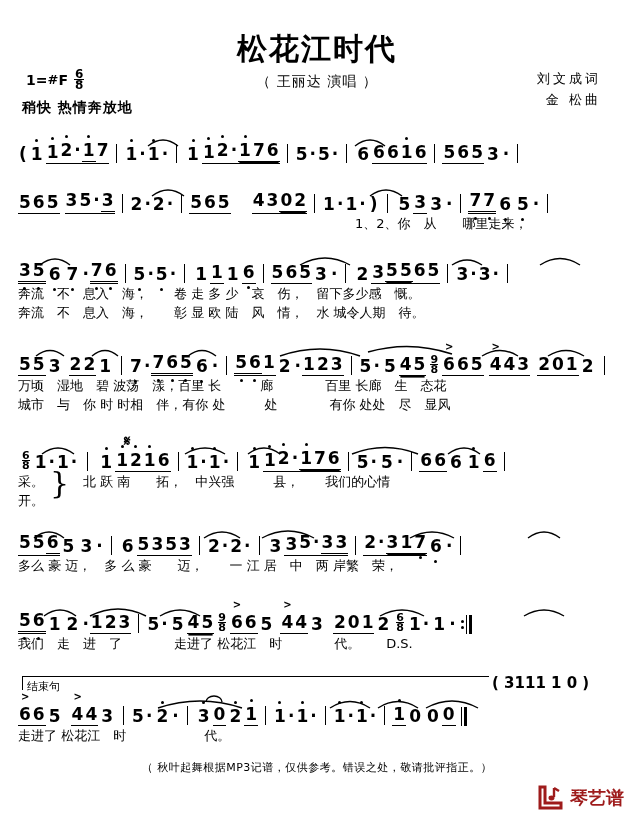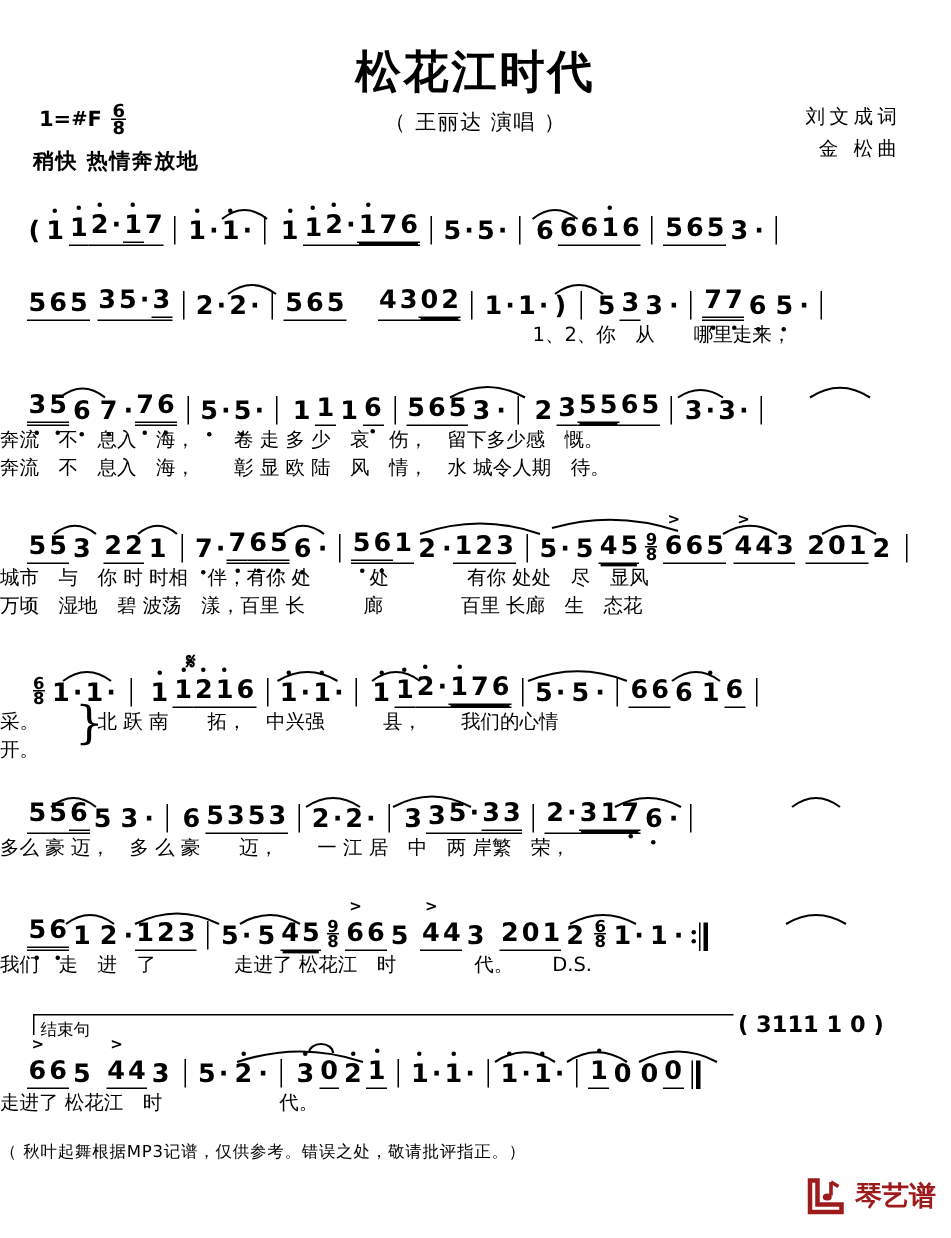--- a/index.html
+++ b/index.html
@@ -173,21 +173,21 @@
   }
 
   
   .lyrics {
     font-family: "DejaVu Sans", sans-serif;
     font-size: 13px;
     white-space: pre;
     letter-spacing: 0px;
     height: 19px;
     line-height: 19px;
-    padding-left: 0;
+    padding-left: 18px;
   }
 
   
   .tsig {
     display: inline-block;
     font-family: "DejaVu Sans", sans-serif;
     font-weight: bold;
     font-size: 11px;
     line-height: 9px;
     text-align: center;
@@ -256,21 +256,21 @@
     font-size: 30px;
     font-family: "DejaVu Serif", serif;
     line-height: 30px;
   }
 
   
   .footnote {
     position: absolute;
     left: 0; right: 0;
     top: 758px;
-    text-align: left;
+    text-align: center;
     font-family: "DejaVu Sans", sans-serif;
     font-size: 11px;
     letter-spacing: 0.5px;
   }
 
   .logo {
     position: absolute;
     right: 10px;
     top: 783px;
     display: flex;
@@ -463,22 +463,22 @@
       <span class="tsig">
         <span class="num">9</span>
         <span class="den">8</span>
       </span>
       <span class="grp u1"><span class="nt acc">6</span><span class="nt">6</span><span class="nt">5</span></span>
       <span class="grp u1" style="margin-left:5px;"><span class="nt acc">4</span><span class="nt">4</span><span class="nt">3</span></span>
       <span class="grp u1" style="margin-left:7px;"><span class="nt">2</span><span class="nt">0</span><span class="nt">1</span></span>
       <span class="nt sp">2</span>
       <span class="bar"></span>
     </div>
+    <div class="lyrics">万顷　湿地　碧 波荡　漾，百里 长　　　廊　　　　百里 长廊　生　态花</div>
     <div class="lyrics">城市　与　你 时 时相　伴，有你 处　　　处　　　　有你 处处　尽　显风</div>
-    <div class="lyrics">万顷　湿地　碧 波荡　漾，百里 长　　　廊　　　　百里 长廊　生　态花</div>
   </div>
 
   <div class="system" style="top:440px;">
     <svg class="slurlayer">
       <path d="M42,12 Q58,0 74,12" stroke="#000" stroke-width="1.4" fill="none"></path>
       <path d="M185,12 Q205,0 225,12" stroke="#000" stroke-width="1.4" fill="none"></path>
       <path d="M248,12 Q264,0 280,12" stroke="#000" stroke-width="1.4" fill="none"></path>
       <path d="M352,12 Q385,-1 418,12" stroke="#000" stroke-width="1.4" fill="none"></path>
       <path d="M448,12 Q464,0 480,12" stroke="#000" stroke-width="1.4" fill="none"></path>
     </svg>

